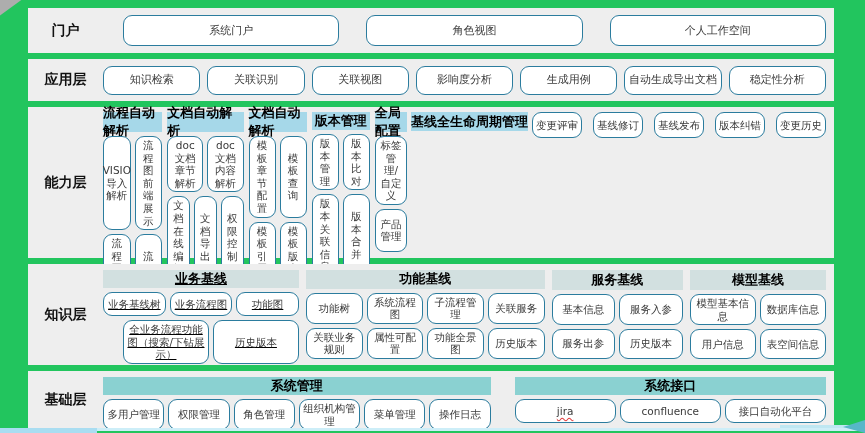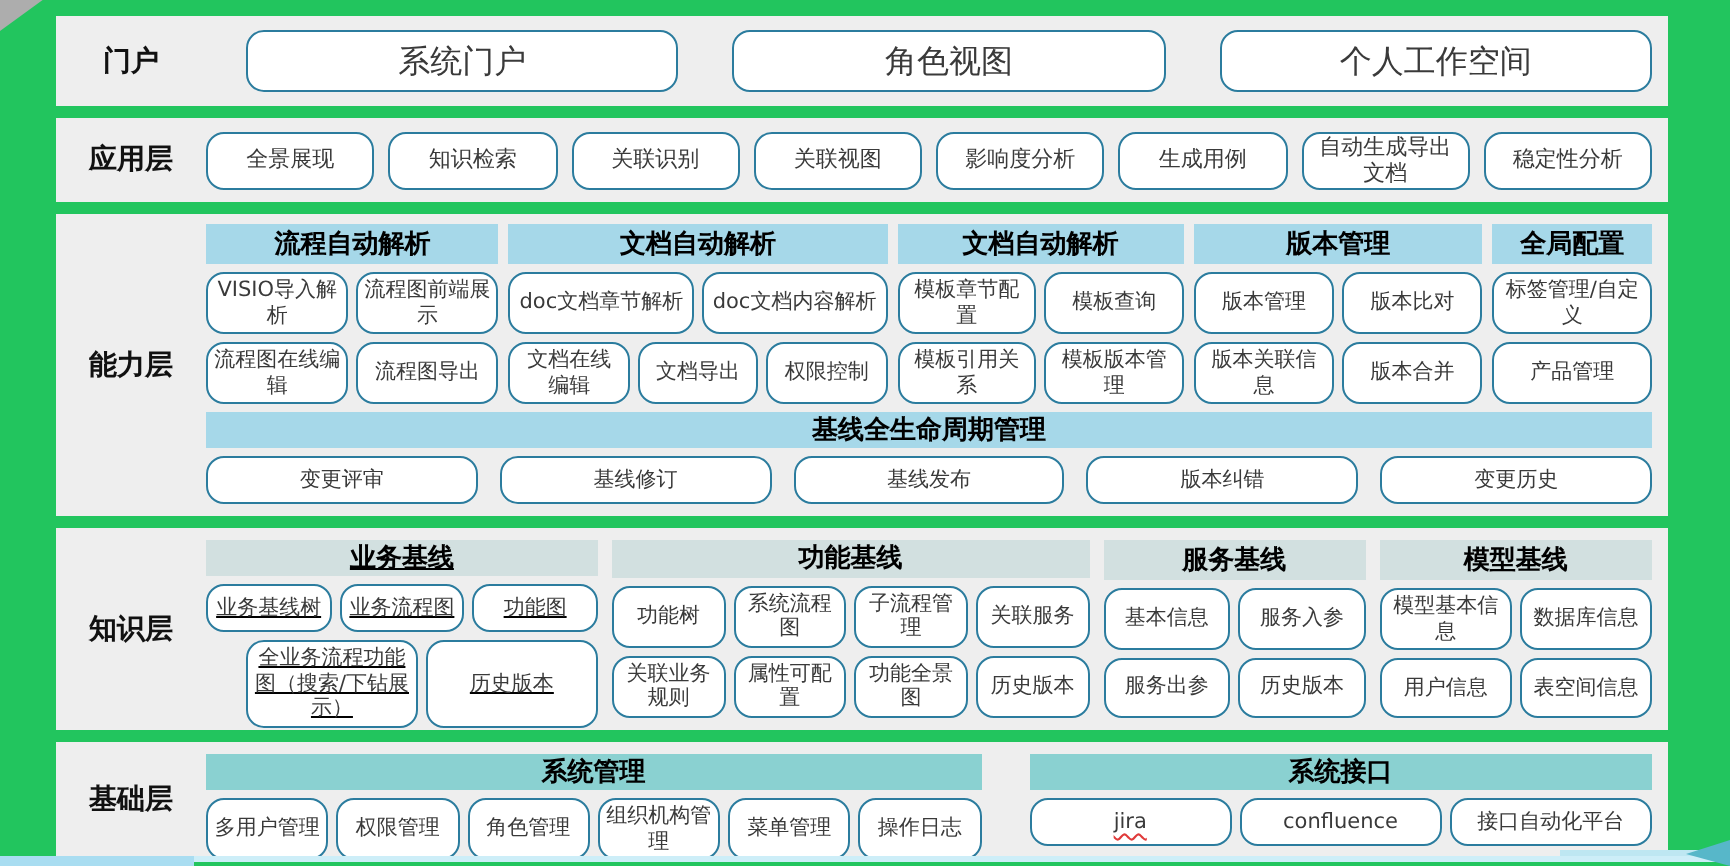--- a/index.html
+++ b/index.html
@@ -20,25 +20,25 @@
   .layer-label{flex:0 0 75px;display:flex;align-items:center;justify-content:center;
     font-weight:bold;font-size:14px;color:#111;}
 
   .band-content{flex:1;display:flex;align-items:center;gap:7px;padding:6px 8px 6px 0;min-width:0;}
 
   
   .pill{background:#ffffff;border:1.6px solid #2b7c9e;border-radius:9px;
     display:flex;align-items:center;justify-content:center;text-align:center;
     font-size:10.5px;color:#3a3a3a;line-height:1.2;padding:2px 3px;box-sizing:border-box;
     min-width:0;min-height:24px;}
-  .band-portal .pill{flex:1;height:31px;font-size:16px;margin-left:20px;}
+  .band-portal .pill{flex:1;height:31px;font-size:11px;margin-left:20px;}
   .band-app .pill{flex:1;height:29px;font-size:11px;}
 
   
-  .cap-content{flex:1;display:flex;flex-direction:column;gap:4px;padding:5px 8px 6px 0;min-width:0;}
+  .cap-content{flex:1;display:flex;gap:4px;padding:5px 8px 6px 0;min-width:0;}
   .cap-groups{display:flex;gap:5px;flex:1;min-width:0;}
   .group{display:flex;flex-direction:column;gap:4px;min-width:0;}
   .g1{flex:147 1 0%;}.g2{flex:190 1 0%;}.g3{flex:144 1 0%;}.g4{flex:145 1 0%;}.g5{flex:80 1 0%;}
   .g-header{height:20px;display:flex;align-items:center;justify-content:center;
     font-weight:bold;font-size:13px;color:#000;}
   .cap-h{background:#a6d8e9;}
   .kn-h{background:#d2e0e0;}
   .fd-h{background:#8ad1d1;}
   .g-row{display:flex;gap:4px;flex:1;min-width:0;}
   .g-row .pill{flex:1;}
@@ -78,21 +78,20 @@
     <div class="band-content">
       <div class="pill">系统门户</div>
       <div class="pill">角色视图</div>
       <div class="pill">个人工作空间</div>
     </div>
   </div>
 
   <div class="band band-app">
     <div class="layer-label">应用层</div>
     <div class="band-content">
-      <div class="pill">全景展现</div>
       <div class="pill">知识检索</div>
       <div class="pill">关联识别</div>
       <div class="pill">关联视图</div>
       <div class="pill">影响度分析</div>
       <div class="pill">生成用例</div>
       <div class="pill">自动生成导出文档</div>
       <div class="pill">稳定性分析</div>
     </div>
   </div>
 

